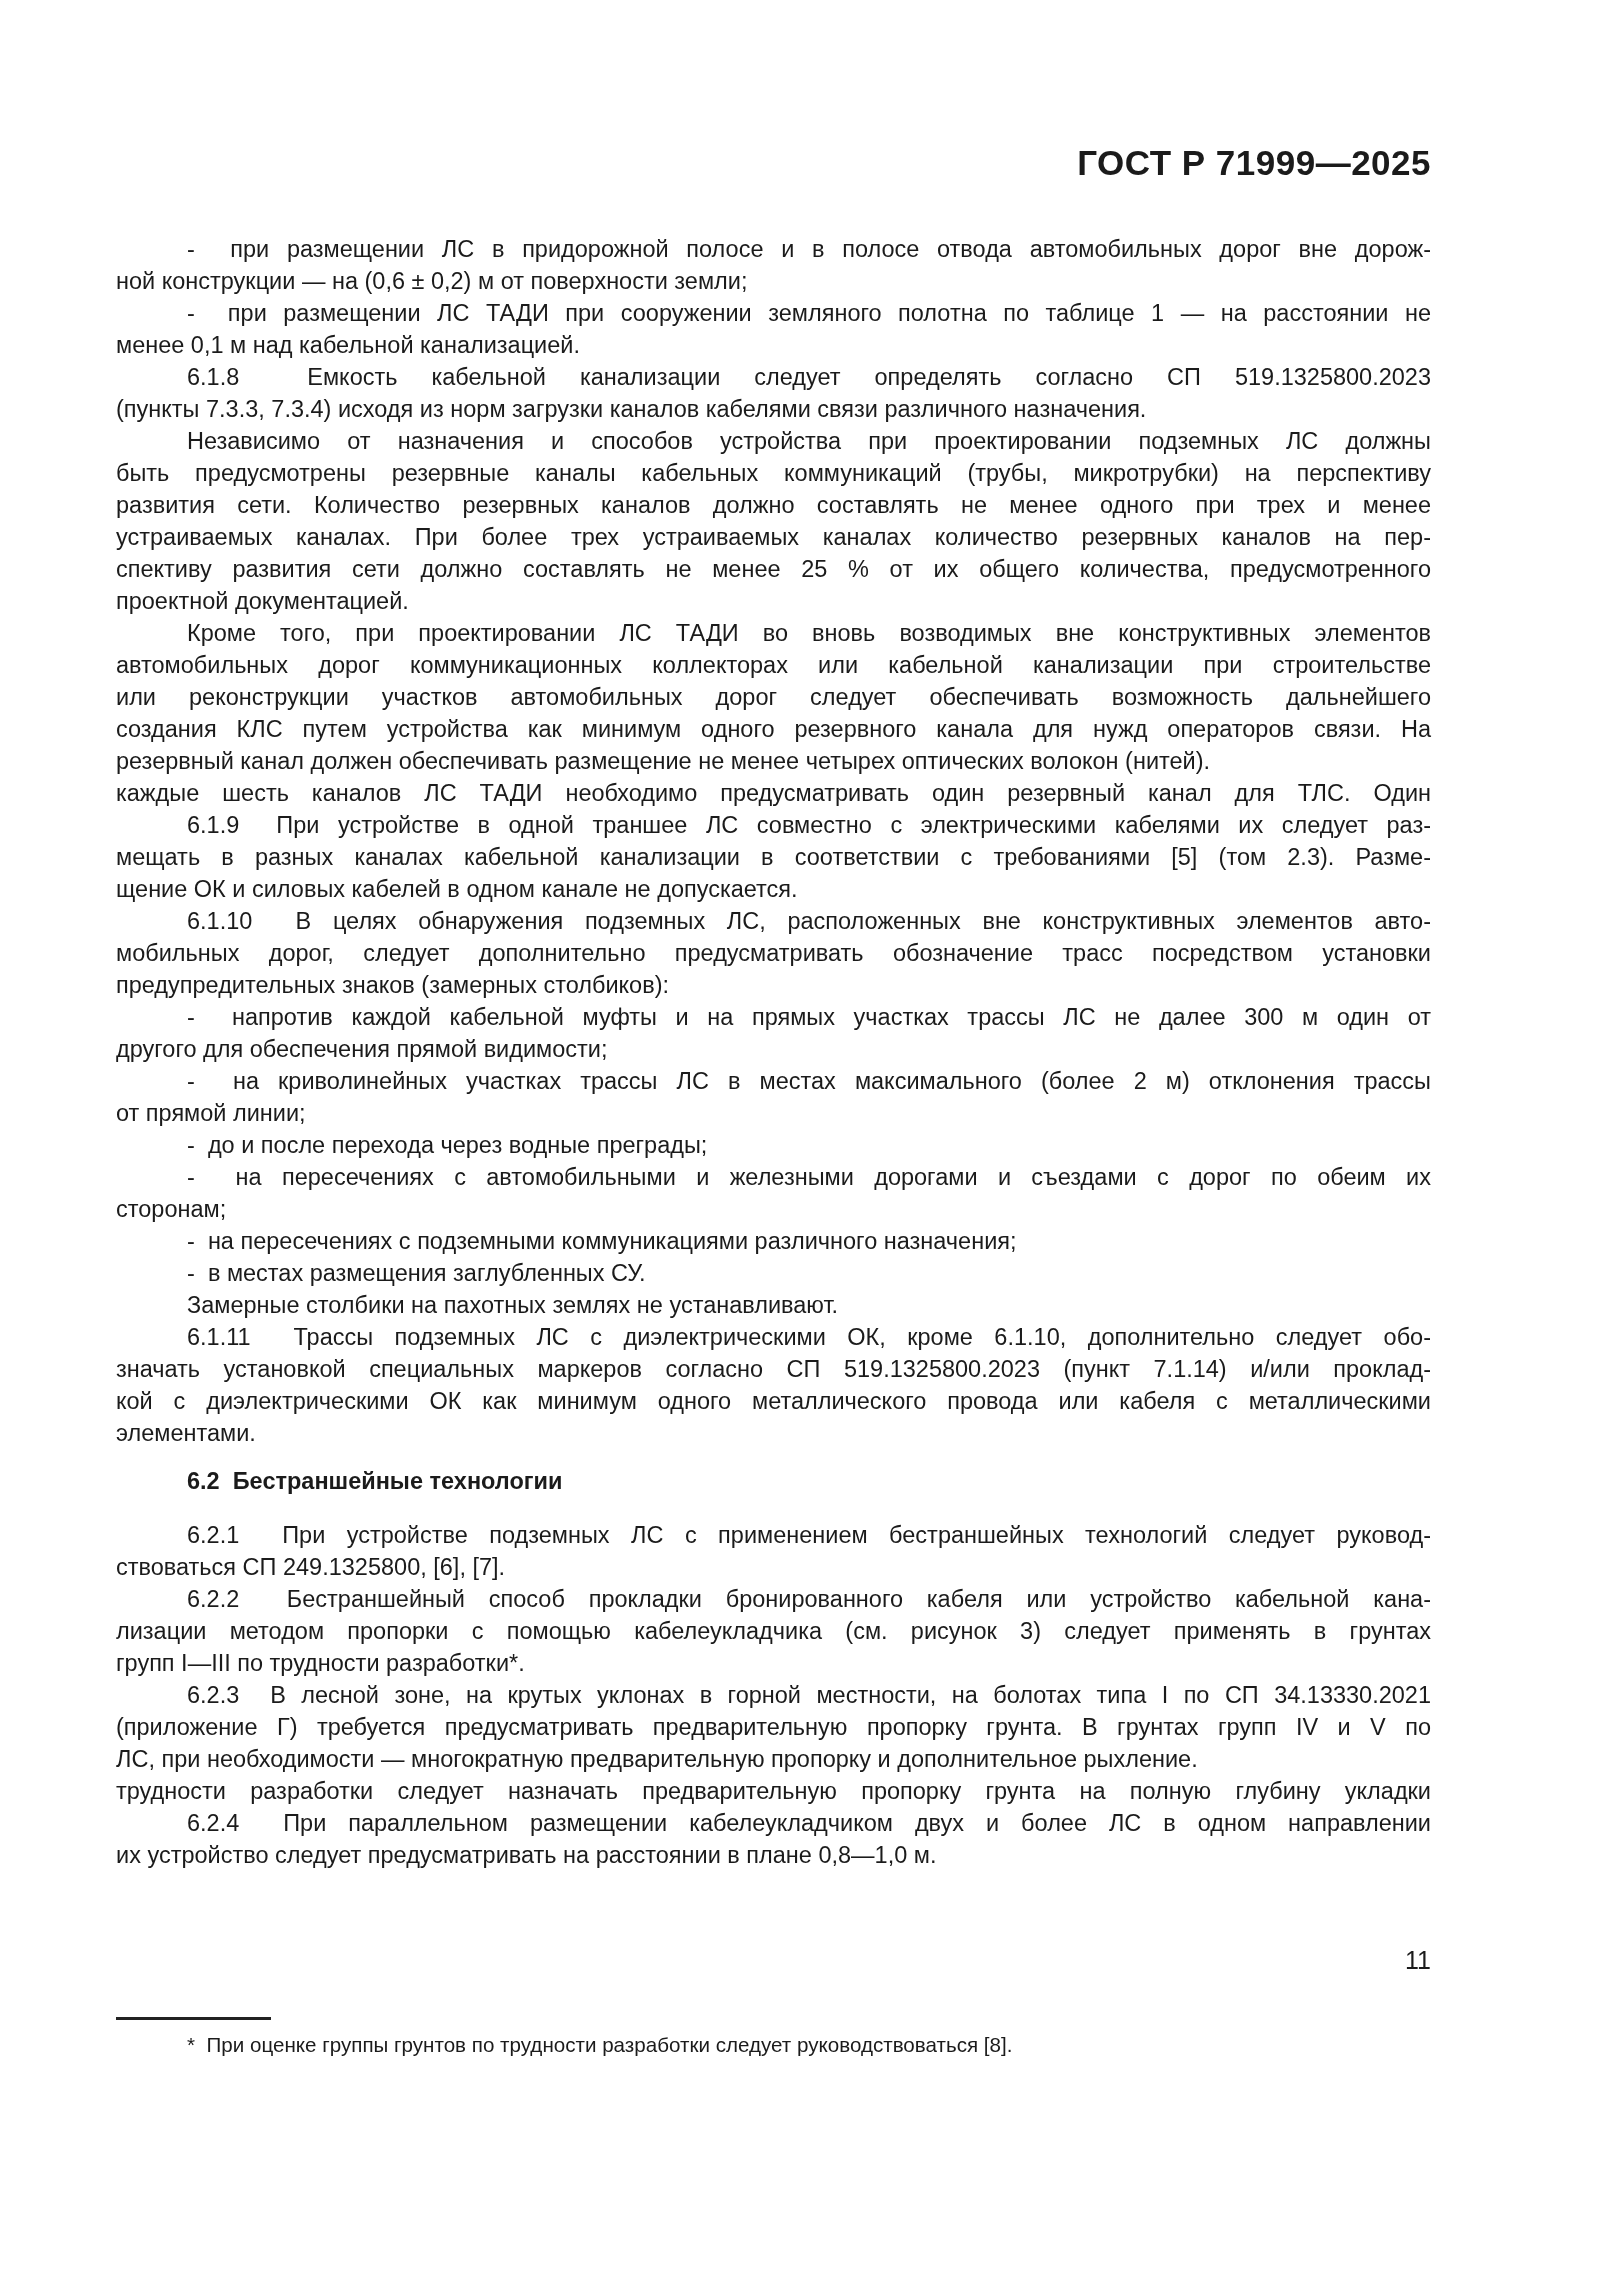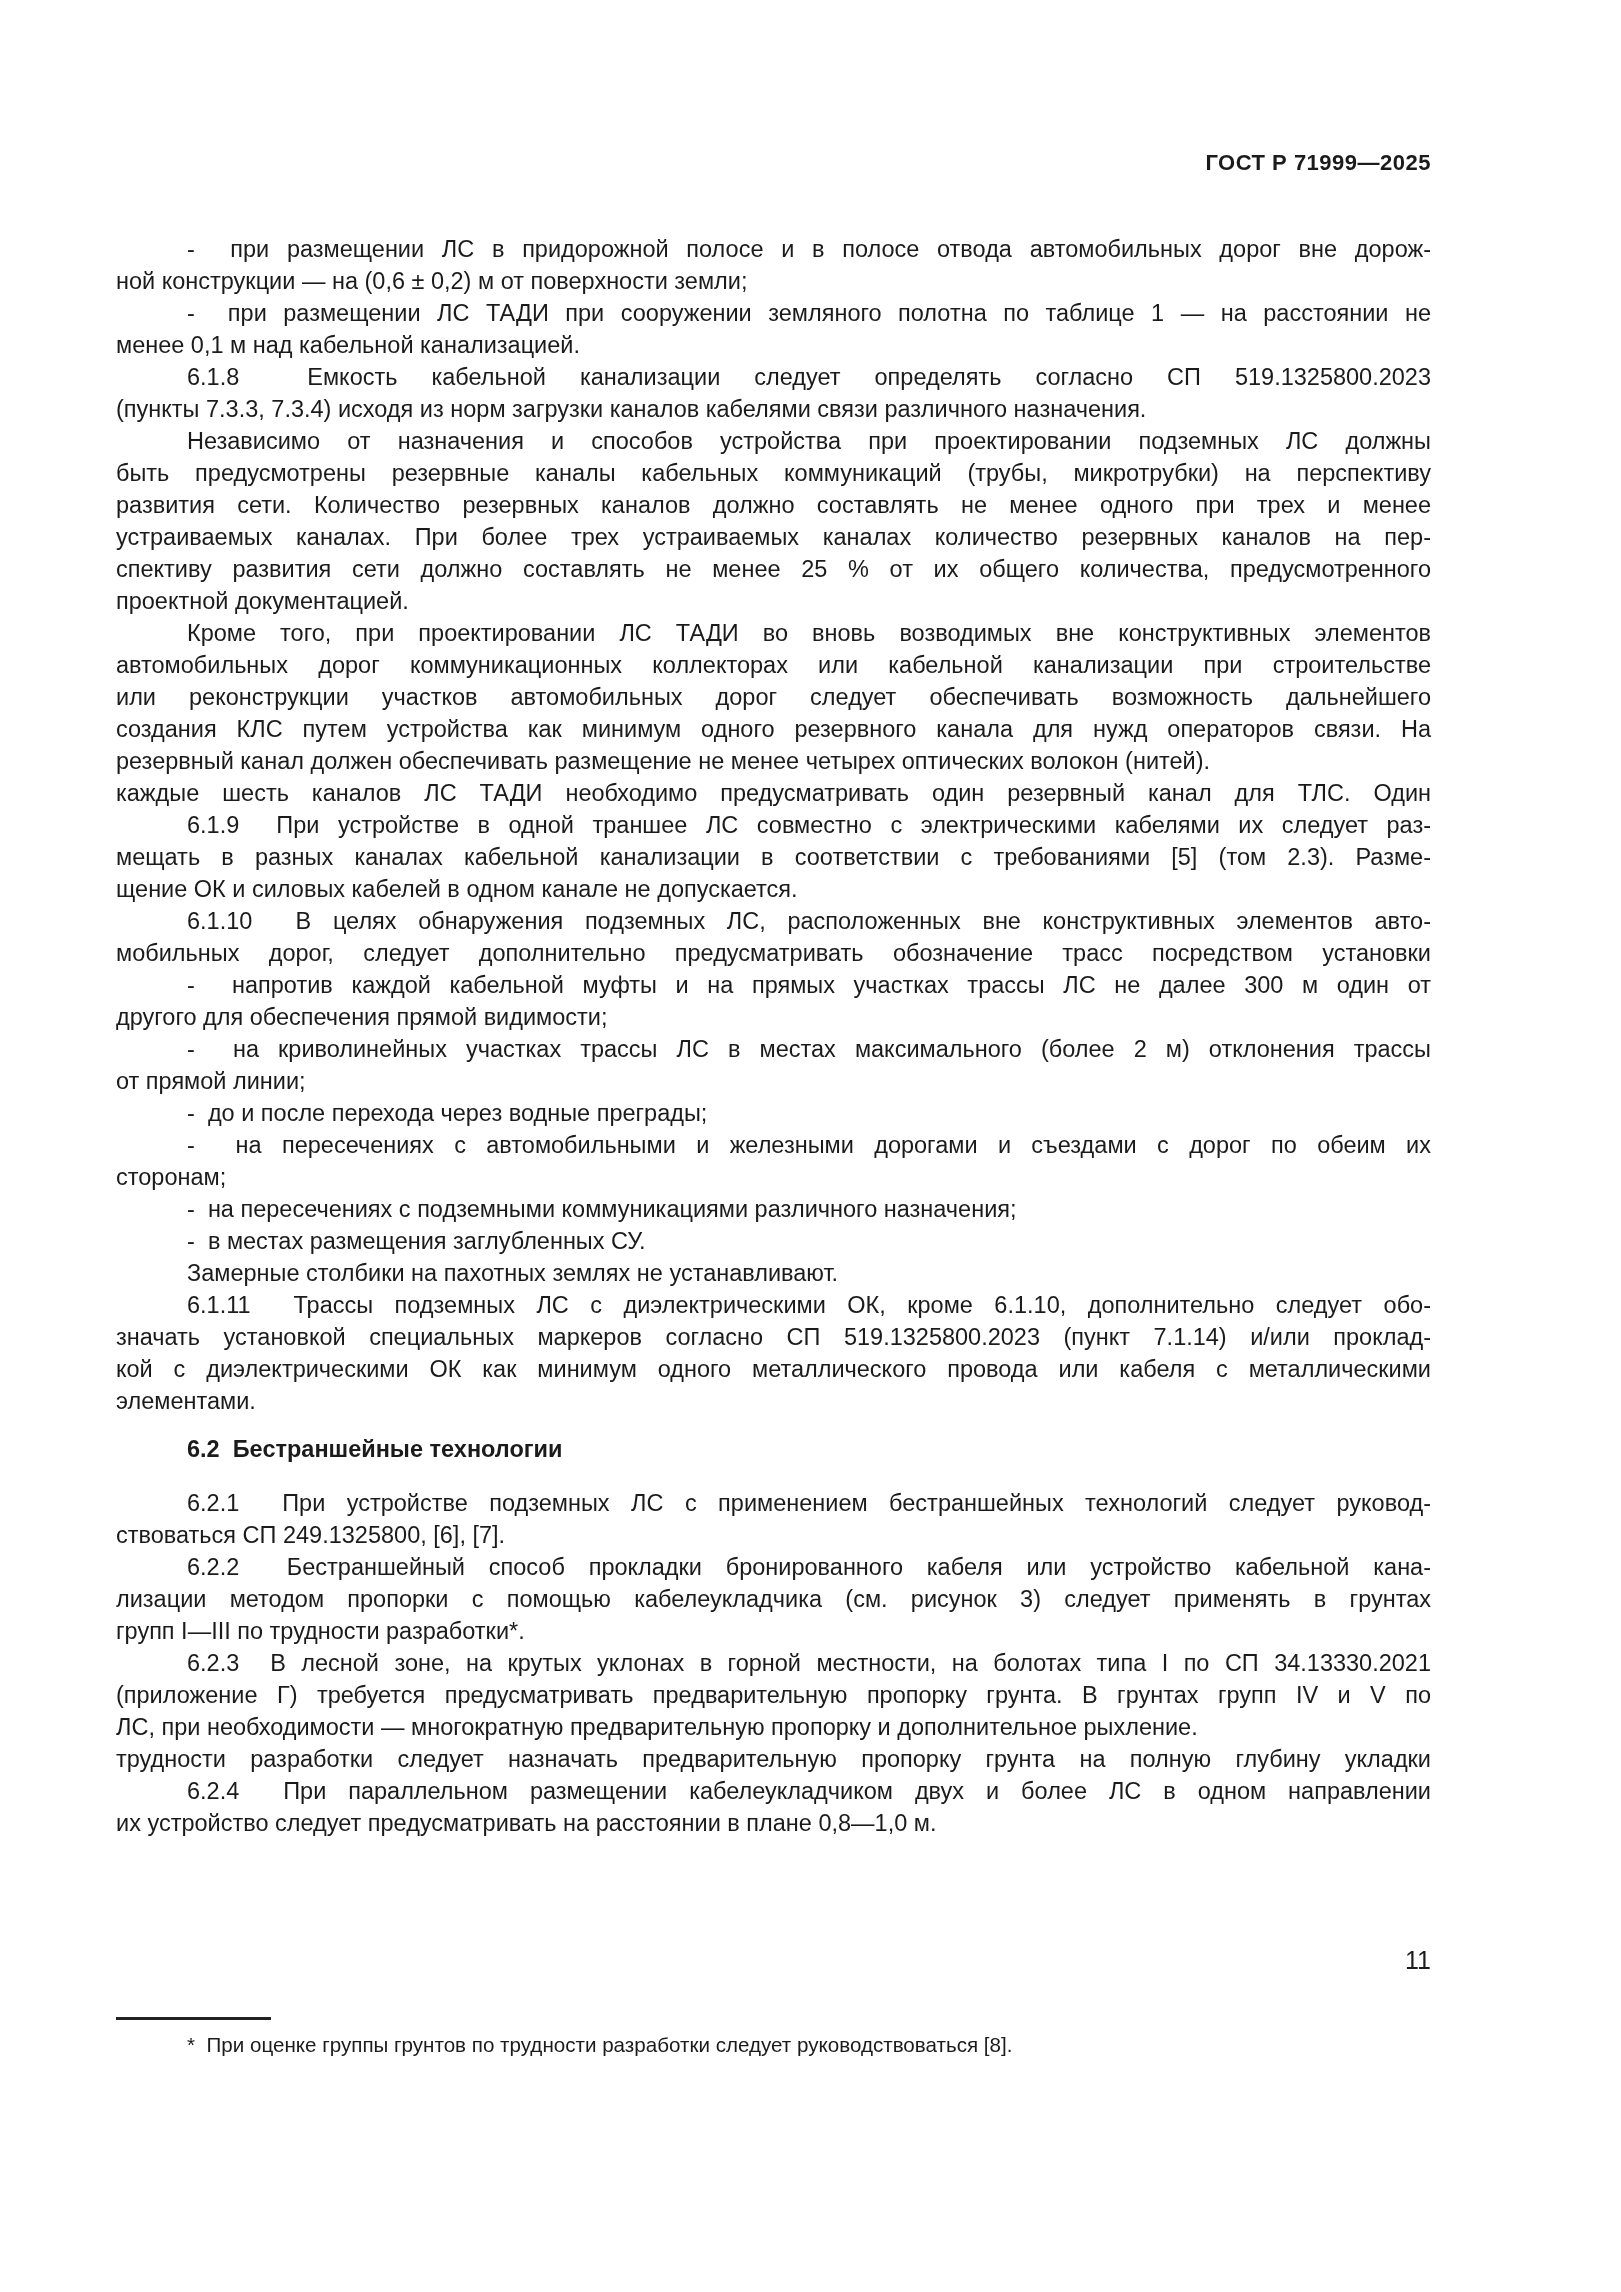--- a/index.html
+++ b/index.html
@@ -15,21 +15,21 @@
     margin: 0 auto;
     background: #ffffff;
     color: #1b1b1b;
     font-family: "Liberation Sans", "DejaVu Sans", sans-serif;
     overflow: hidden;
   }
   .doc-header {
     position: absolute;
     top: 147px;
     right: 190px;
-    font-size: 22px;
+    font-size: 35px;
     font-weight: bold;
     line-height: 32px;
     letter-spacing: 0.5px;
     white-space: nowrap;
   }
   .content {
     position: absolute;
     left: 116px;
     top: 233px;
     width: 1315px;
@@ -115,20 +115,21 @@
         <div class="line fill">каждые шесть каналов ЛС ТАДИ необходимо предусматривать один резервный канал для ТЛС. Один</div>
       </div>
       <div class="para ">
         <div class="line indent fill">6.1.9&nbsp; При устройстве в одной траншее ЛС совместно с электрическими кабелями их следует раз-</div>
         <div class="line fill">мещать в разных каналах кабельной канализации в соответствии с требованиями [5] (том 2.3). Разме-</div>
         <div class="line">щение ОК и силовых кабелей в одном канале не допускается.</div>
       </div>
       <div class="para ">
         <div class="line indent fill">6.1.10&nbsp; В целях обнаружения подземных ЛС, расположенных вне конструктивных элементов авто-</div>
         <div class="line fill">мобильных дорог, следует дополнительно предусматривать обозначение трасс посредством установки</div>
+        <div class="line">предупредительных знаков (замерных столбиков):</div>
       </div>
       <div class="para ">
         <div class="line indent fill">-&nbsp; напротив каждой кабельной муфты и на прямых участках трассы ЛС не далее 300 м один от</div>
         <div class="line">другого для обеспечения прямой видимости;</div>
       </div>
       <div class="para ">
         <div class="line indent fill">-&nbsp; на криволинейных участках трассы ЛС в местах максимального (более 2 м) отклонения трассы</div>
         <div class="line">от прямой линии;</div>
       </div>
       <div class="para ">

